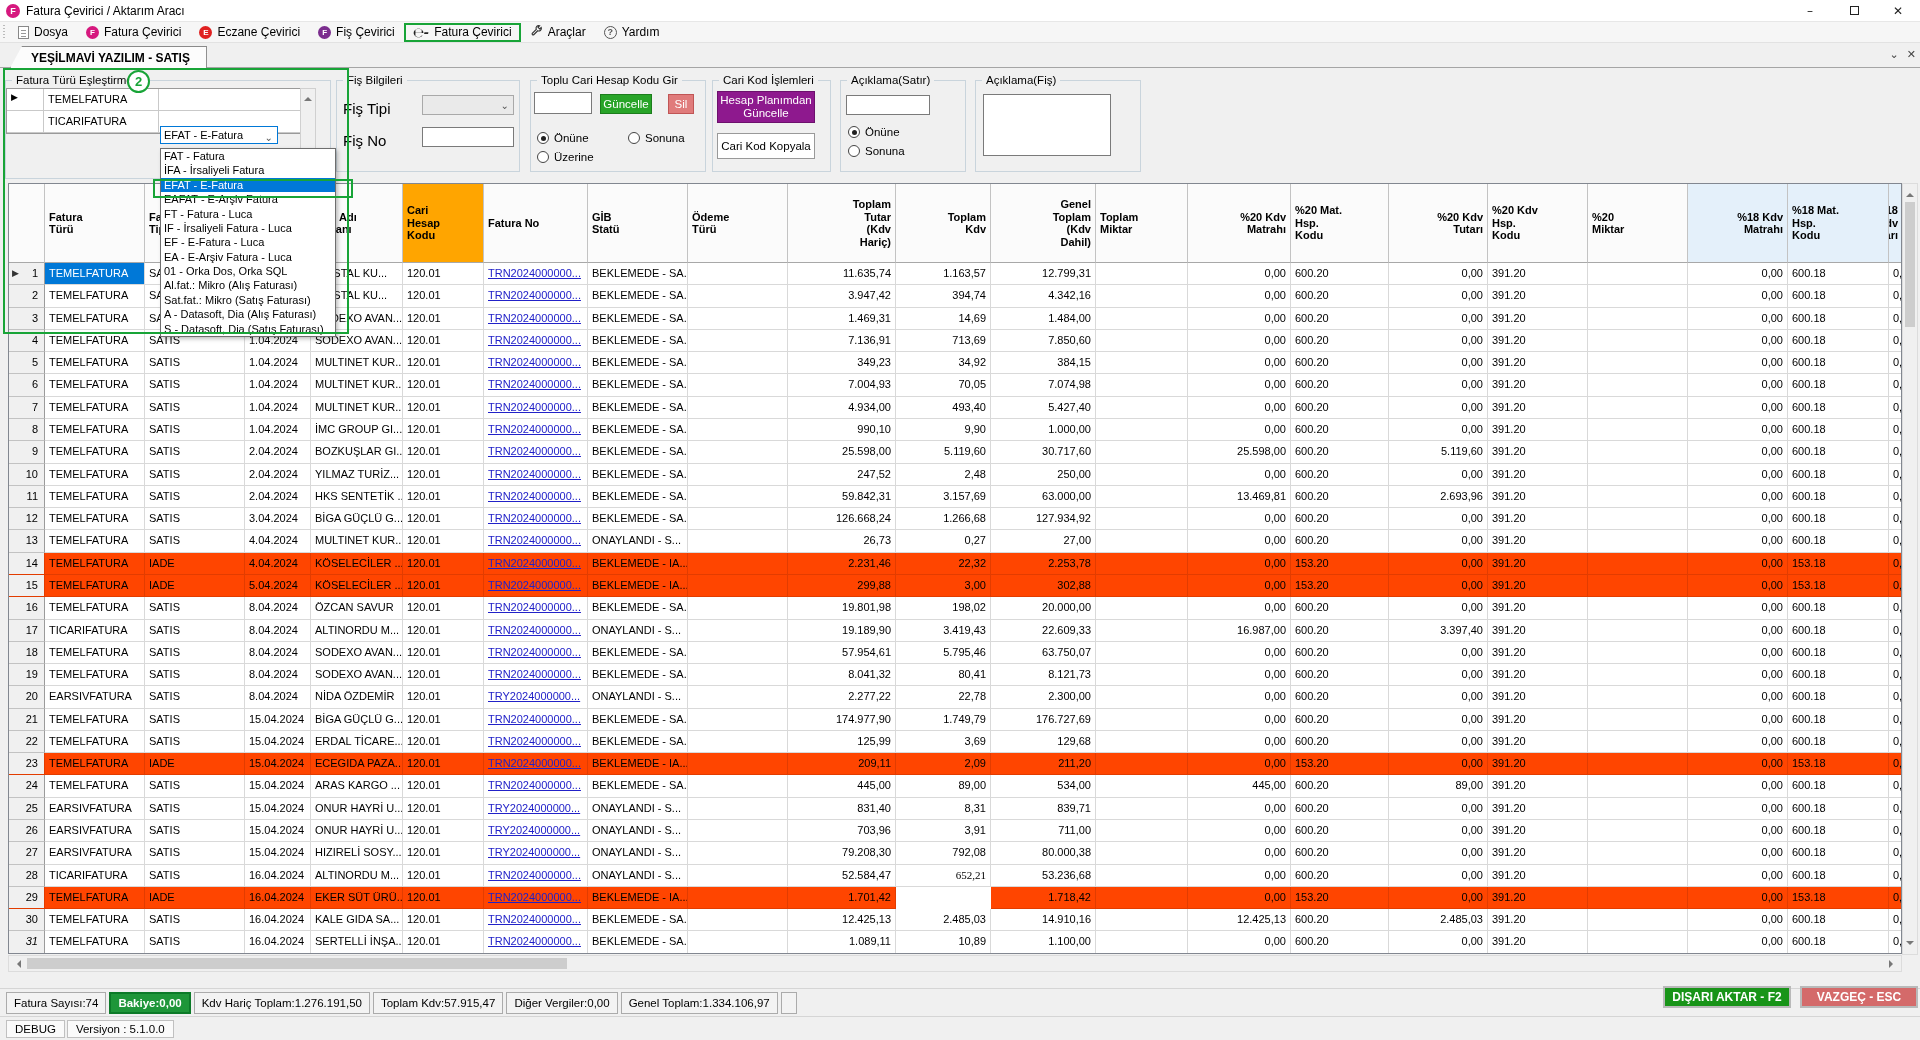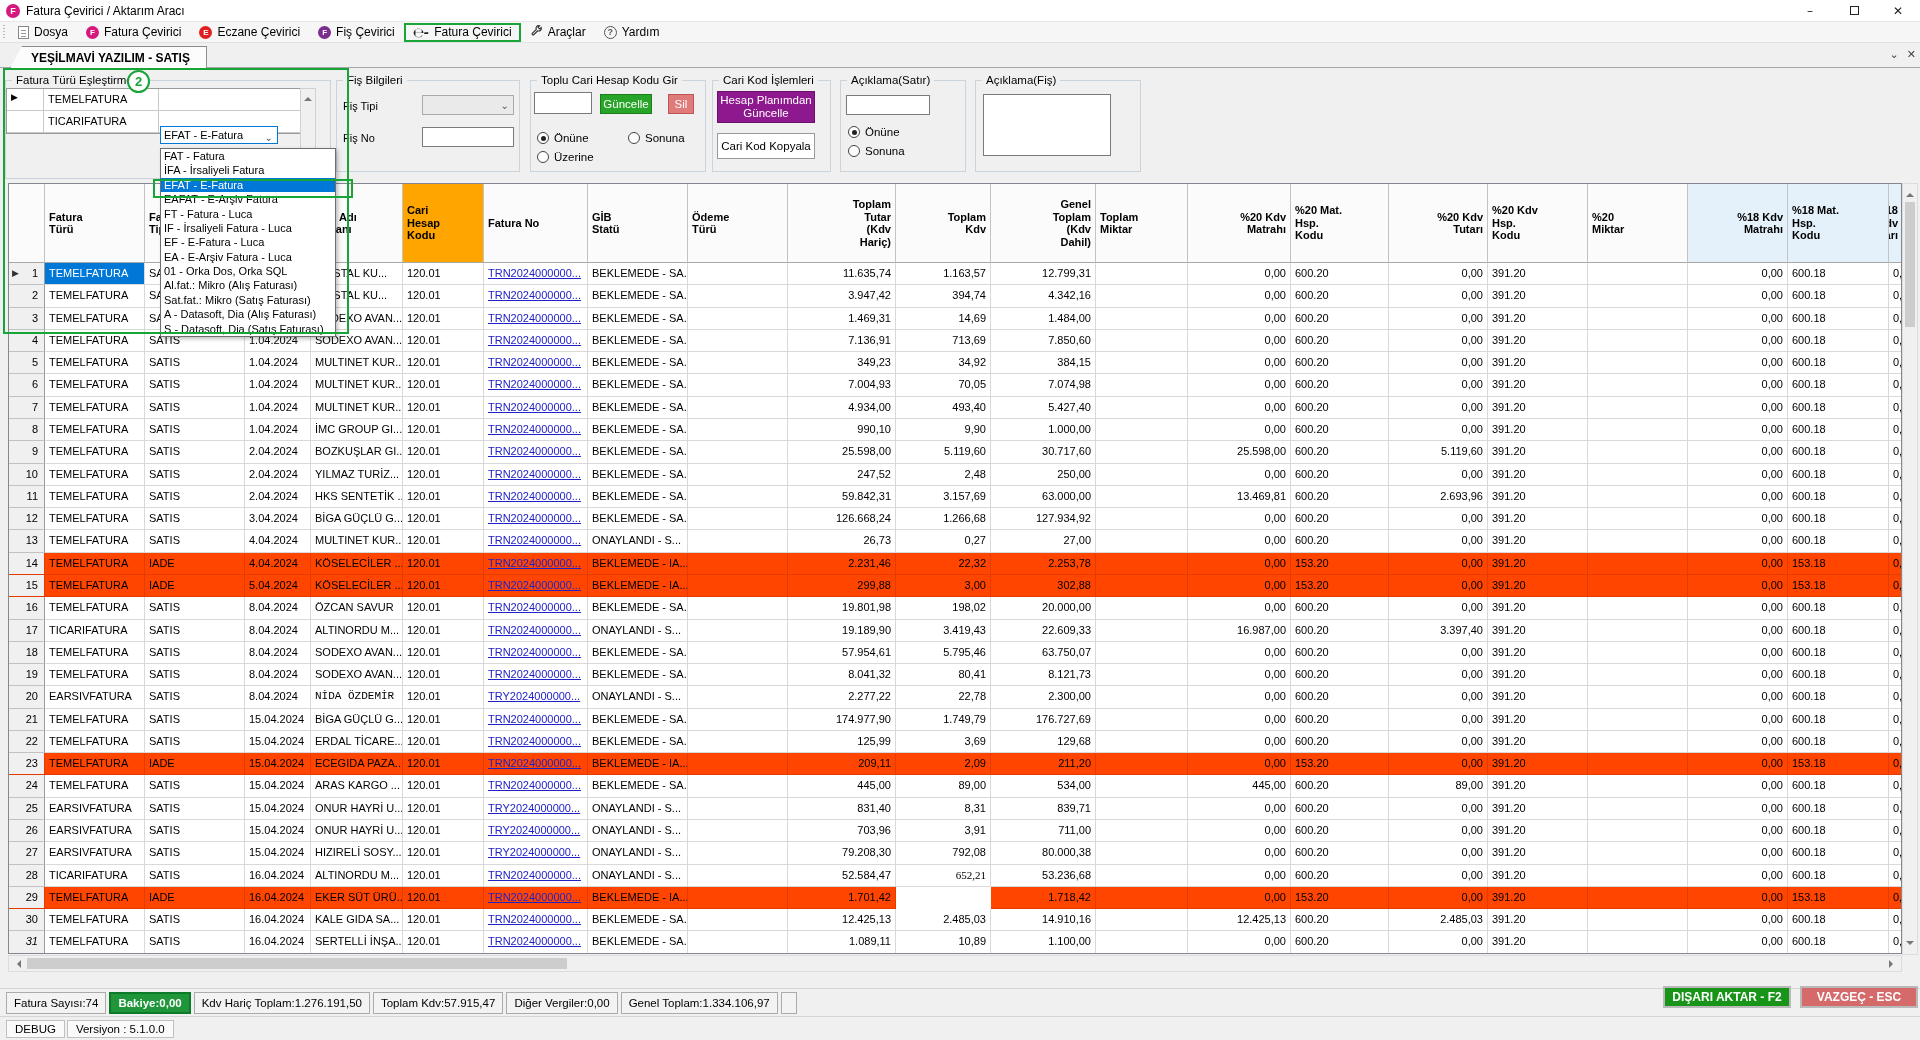--- a/index.html
+++ b/index.html
@@ -36,21 +36,21 @@
     border-bottom:1px solid #a5a5a5; }
   .tab { position:absolute; left:10px; top:3px; height:22px; background:#fcfcfc; border:1px solid #8a8a8a;
     border-bottom:none; padding:0 16px 0 20px; font-weight:bold; font-size:12px; display:flex; align-items:center;
     clip-path:polygon(12px 0, 100% 0, 100% 100%, 0 100%); }
   .tabicons { position:absolute; right:4px; top:5px; display:flex; gap:8px; font-size:11px; color:#444;
     font-family:"DejaVu Sans",sans-serif;}
   
   .gbox { position:absolute; border:1px solid #c9d4dc; background:transparent; }
   .gbox > .gtitle { position:absolute; top:-7px; left:6px; background:#f0f0f0; padding:0 4px; font-size:11.5px; }
   .tbox { background:#fff; border:1px solid #7a7a7a; position:absolute; }
-  .lbl { position:absolute; font-size:11px; }
+  .lbl { position:absolute; font-size:15px; }
   .combo-dis { background:#eaeaea; border:1px solid #a9a9a9; position:absolute; }
   .chev { position:absolute; right:4px; top:3px; font-size:10px; color:#555; font-family:"DejaVu Sans",sans-serif;}
   .btn { position:absolute; display:flex; align-items:center; justify-content:center; font-size:11.5px;
     border:1px solid #999; background:#f4f4f4; text-align:center;}
   .radio { position:absolute; display:flex; align-items:center; gap:5px; font-size:11.5px; }
   .rdot { width:12px; height:12px; border-radius:50%; border:1px solid #444; background:#fff; position:relative;}
   .rdot.on:before { content:""; position:absolute; left:2.5px; top:2.5px; width:5px; height:5px; border-radius:50%; background:#222;}
   
   .mini { position:absolute; left:6px; top:88px; background:#fff; border:1px solid #9a9a9a; }
   .mrow { display:flex; }
@@ -739,21 +739,21 @@
         <div class="c" style="width: 100px;"></div>
         <div class="c ar" style="width: 100px;">0,00</div>
         <div class="c" style="width: 101px;">600.18</div>
         <div class="c ar" style="width: 14px;">0,0</div>
       </div>
       <div class="gr">
         <div class="c rowhdr" style="width: 36px;">20</div>
         <div class="c" style="width: 100px;">EARSIVFATURA</div>
         <div class="c" style="width: 100px;">SATIS</div>
         <div class="c" style="width: 66px;">8.04.2024</div>
-        <div class="c" style="width: 92px; font-family: Liberation Mono, monospace;">NİDA ÖZDEMİR</div>
+        <div class="c" style="width: 92px;">NİDA ÖZDEMİR</div>
         <div class="c" style="width: 81px;">120.01</div>
         <div class="c" style="width: 104px;"><span class="lnk">TRY2024000000...</span></div>
         <div class="c" style="width: 100px;">ONAYLANDI - S...</div>
         <div class="c" style="width: 100px;"></div>
         <div class="c ar" style="width: 108px;">2.277,22</div>
         <div class="c ar" style="width: 95px;">22,78</div>
         <div class="c ar" style="width: 105px;">2.300,00</div>
         <div class="c" style="width: 92px;"></div>
         <div class="c ar" style="width: 103px;">0,00</div>
         <div class="c" style="width: 98px;">600.20</div>

